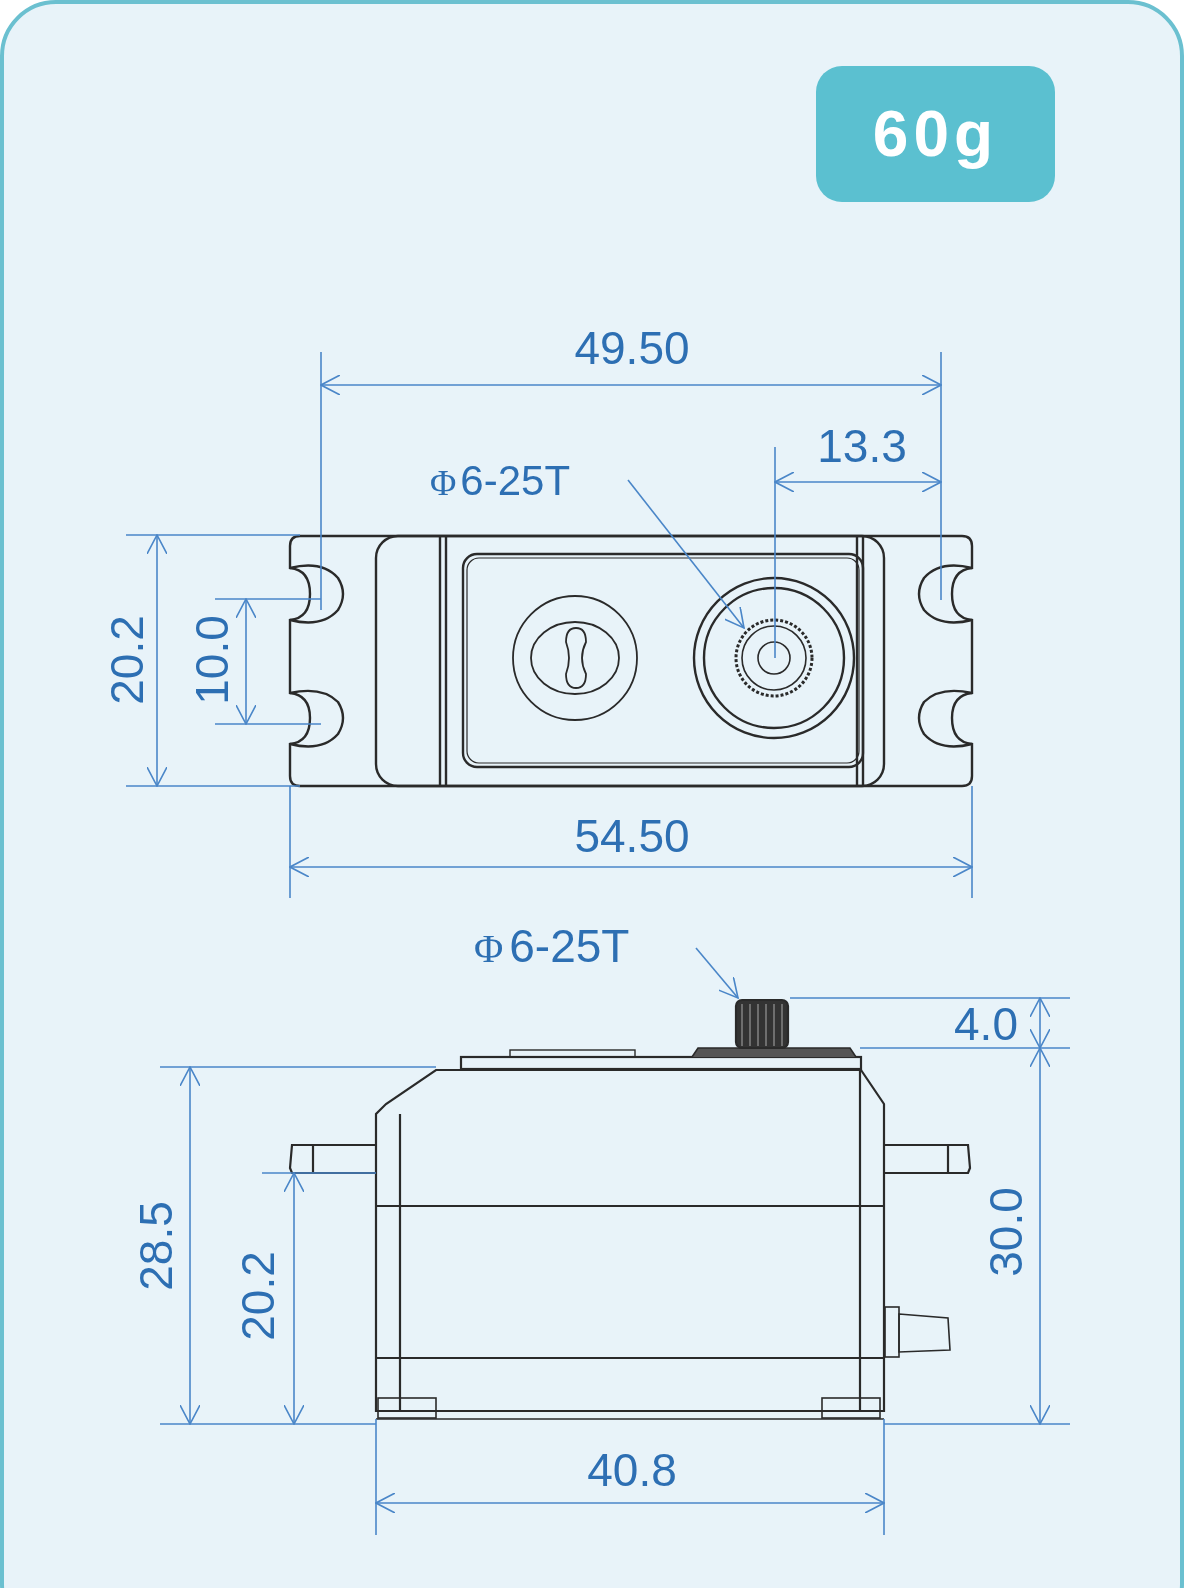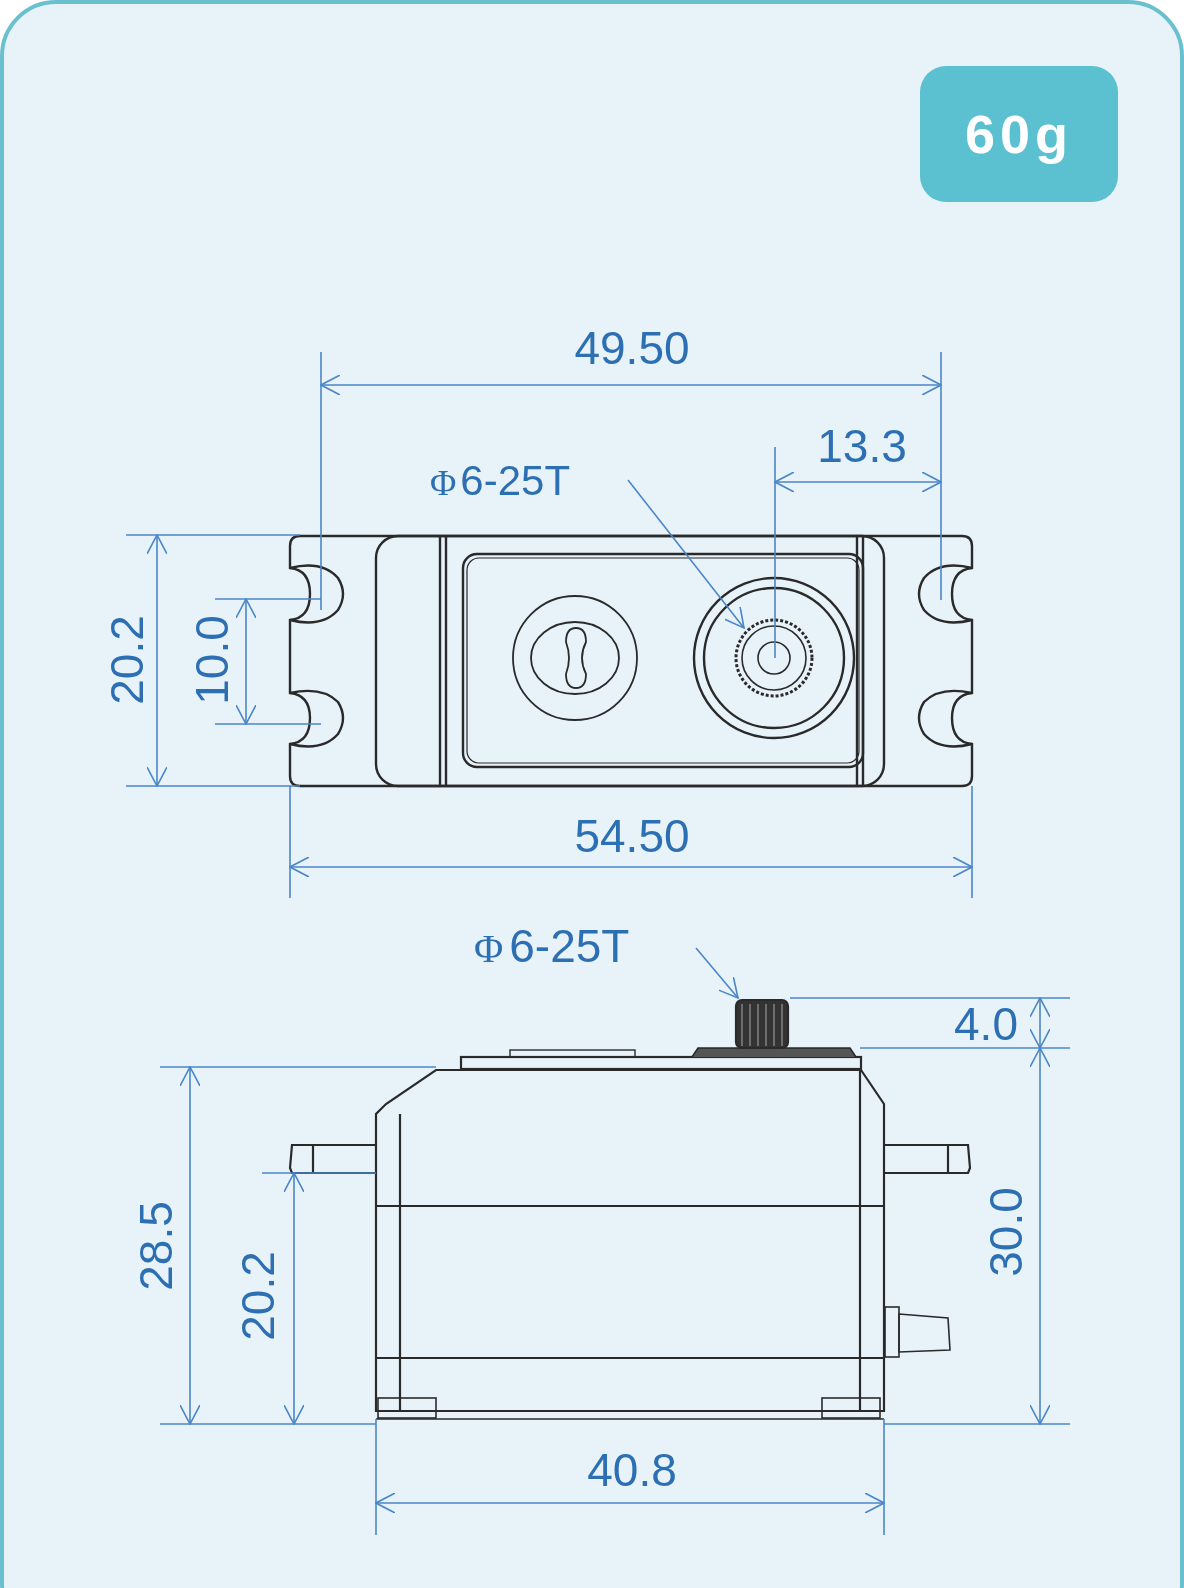--- a/index.html
+++ b/index.html
@@ -1,18 +1,18 @@
 <!DOCTYPE html>
 <html><head>
 <meta charset="utf-8">
 <style>
   html, body { margin:0; padding:0; }
   body { width:1184px; height:1588px; background:#ffffff; overflow:hidden; position:relative; font-family:"Liberation Sans", sans-serif; }
   .card { position:absolute; left:0; top:0; width:1184px; height:1640px; background:#e8f3f9; border:4px solid #6bc0d0; border-radius:56px; box-sizing:border-box; }
-  .badge { position:absolute; left:916px; top:62px; width:198px; height:136px; background:#5bc0d0; border-radius:26px; color:#ffffff; font-weight:bold; font-size:54px; letter-spacing:5px; display:flex; align-items:center; justify-content:center; }
+  .badge { position:absolute; left:812px; top:62px; width:239px; height:136px; background:#5bc0d0; border-radius:26px; color:#ffffff; font-weight:bold; font-size:64px; letter-spacing:5px; display:flex; align-items:center; justify-content:center; }
   svg.draw { position:absolute; left:0; top:0; }
   .dim { fill:#2d6fb3; font-family:"Liberation Sans", sans-serif; font-size:46px; }
   .dimsm { fill:#2d6fb3; font-family:"Liberation Sans", sans-serif; font-size:42px; }
   .phi { fill:#2d6fb3; font-family:"Liberation Serif", serif; }
 </style>
 </head>
 <body>
 
 <div class="card">
   <div class="badge">

